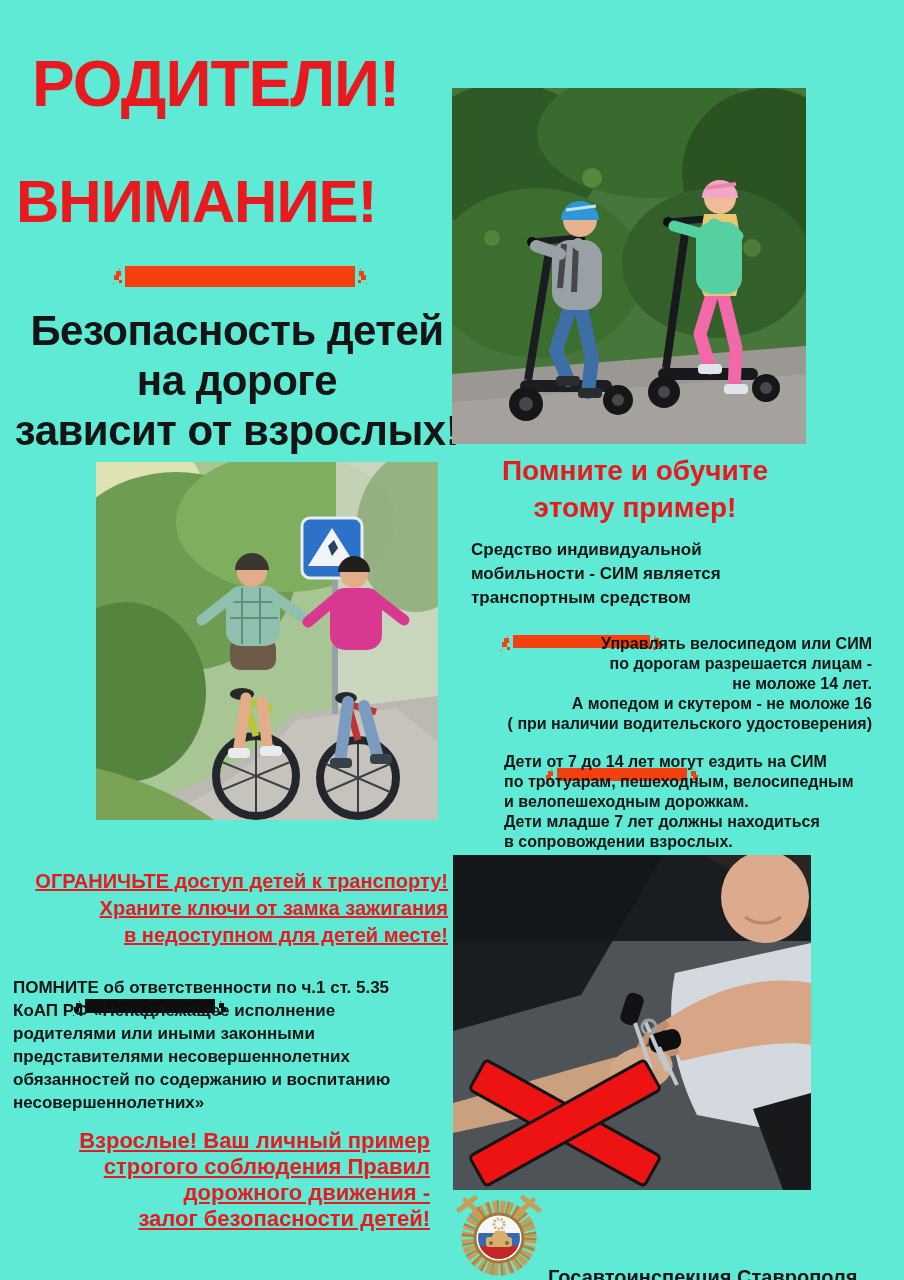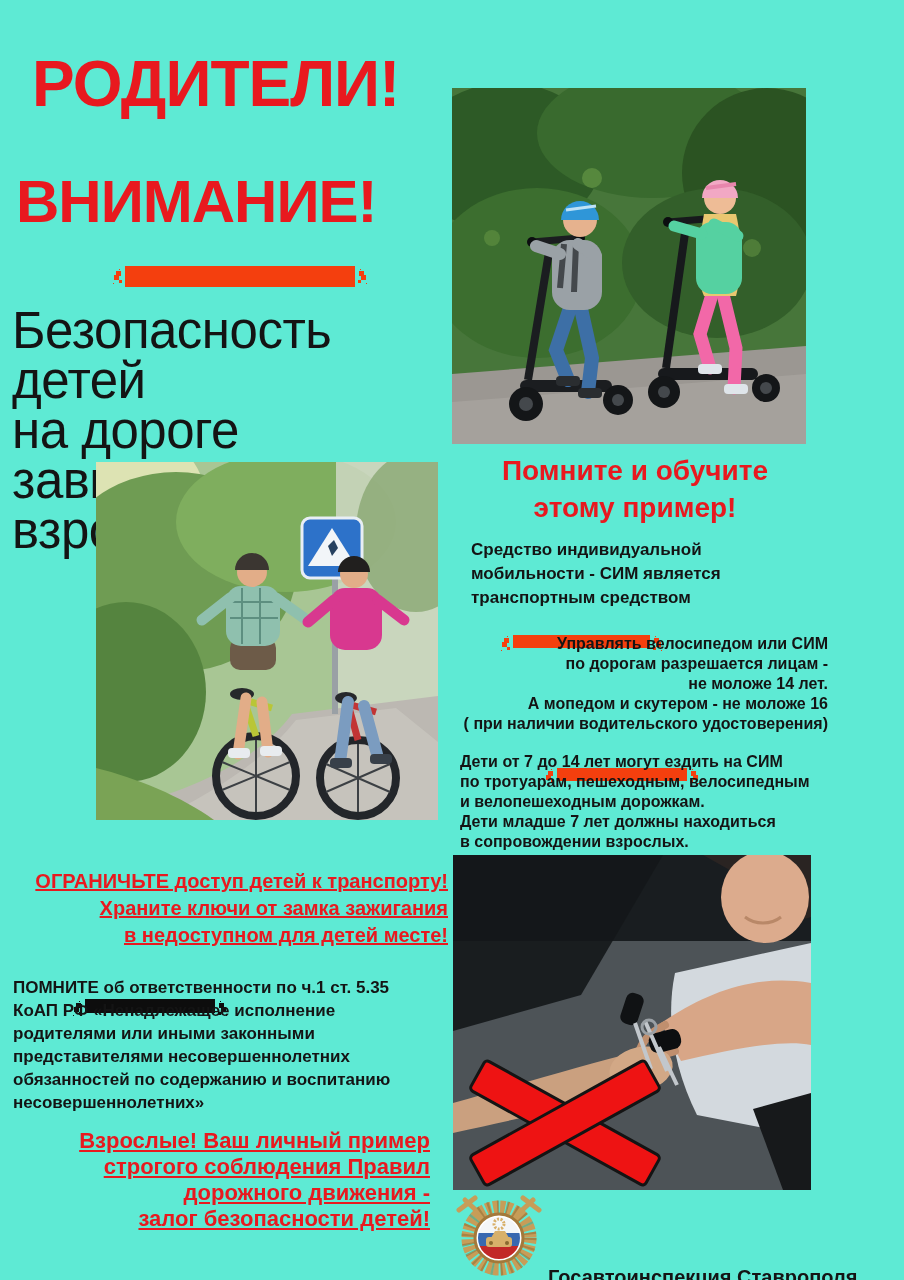--- a/index.html
+++ b/index.html
@@ -8,36 +8,36 @@
     font-family:"Liberation Sans","DejaVu Sans",sans-serif;
     overflow:hidden;
     --red:#e8191f; --orange:#f43f0e; --ink:#141414;
   }
   .abs{position:absolute;}
   .title{
     color:var(--red); font-weight:700; font-size:64px; line-height:1;
     letter-spacing:-1px; white-space:nowrap;
   }
   .subtitle{
-    color:var(--ink); font-weight:400; font-size:51px; line-height:50px;
-    letter-spacing:-0.5px; text-align:left;
+    color:var(--ink); font-weight:700; font-size:42px; line-height:50px;
+    letter-spacing:-0.5px; text-align:center;
   }
   .bar{position:absolute;}
   .grunge{position:relative;}
   .grunge::before,.grunge::after{
     content:""; position:absolute; top:25%; width:5px; height:5px; background:inherit;
   }
   .grunge::before{left:-9px; box-shadow:2px 8px 0 -1px,-2px 4px 0 0,1px -4px 0 -2px,-5px 10px 0 -2px;}
   .grunge::after{right:-9px; box-shadow:-2px 8px 0 -1px,2px 4px 0 0,-1px -4px 0 -2px,5px 10px 0 -2px;}
   .red-head{
     color:var(--red); font-weight:700; font-size:28px; line-height:37px;
     text-align:center; white-space:nowrap;
   }
   .body-sm{color:var(--ink); font-weight:700; font-size:16px; line-height:24px; white-space:nowrap;}
-  .body-sm.tight{line-height:20px;}
+  .body-sm.tight{line-height:20px;margin-left:44px;}
   .red-block{color:var(--red); font-weight:700; white-space:nowrap;text-decoration:underline;}
   .law{color:var(--ink); font-weight:700; font-size:17px; line-height:23px; white-space:nowrap;}
   .photo{position:absolute; overflow:hidden; background:#777;}
   .photo svg{display:block;}
   .footer-org{color:var(--ink); font-weight:700; font-size:20px; white-space:nowrap;}
 </style>
 </head>
 <body>
 
 <div class="poster">

